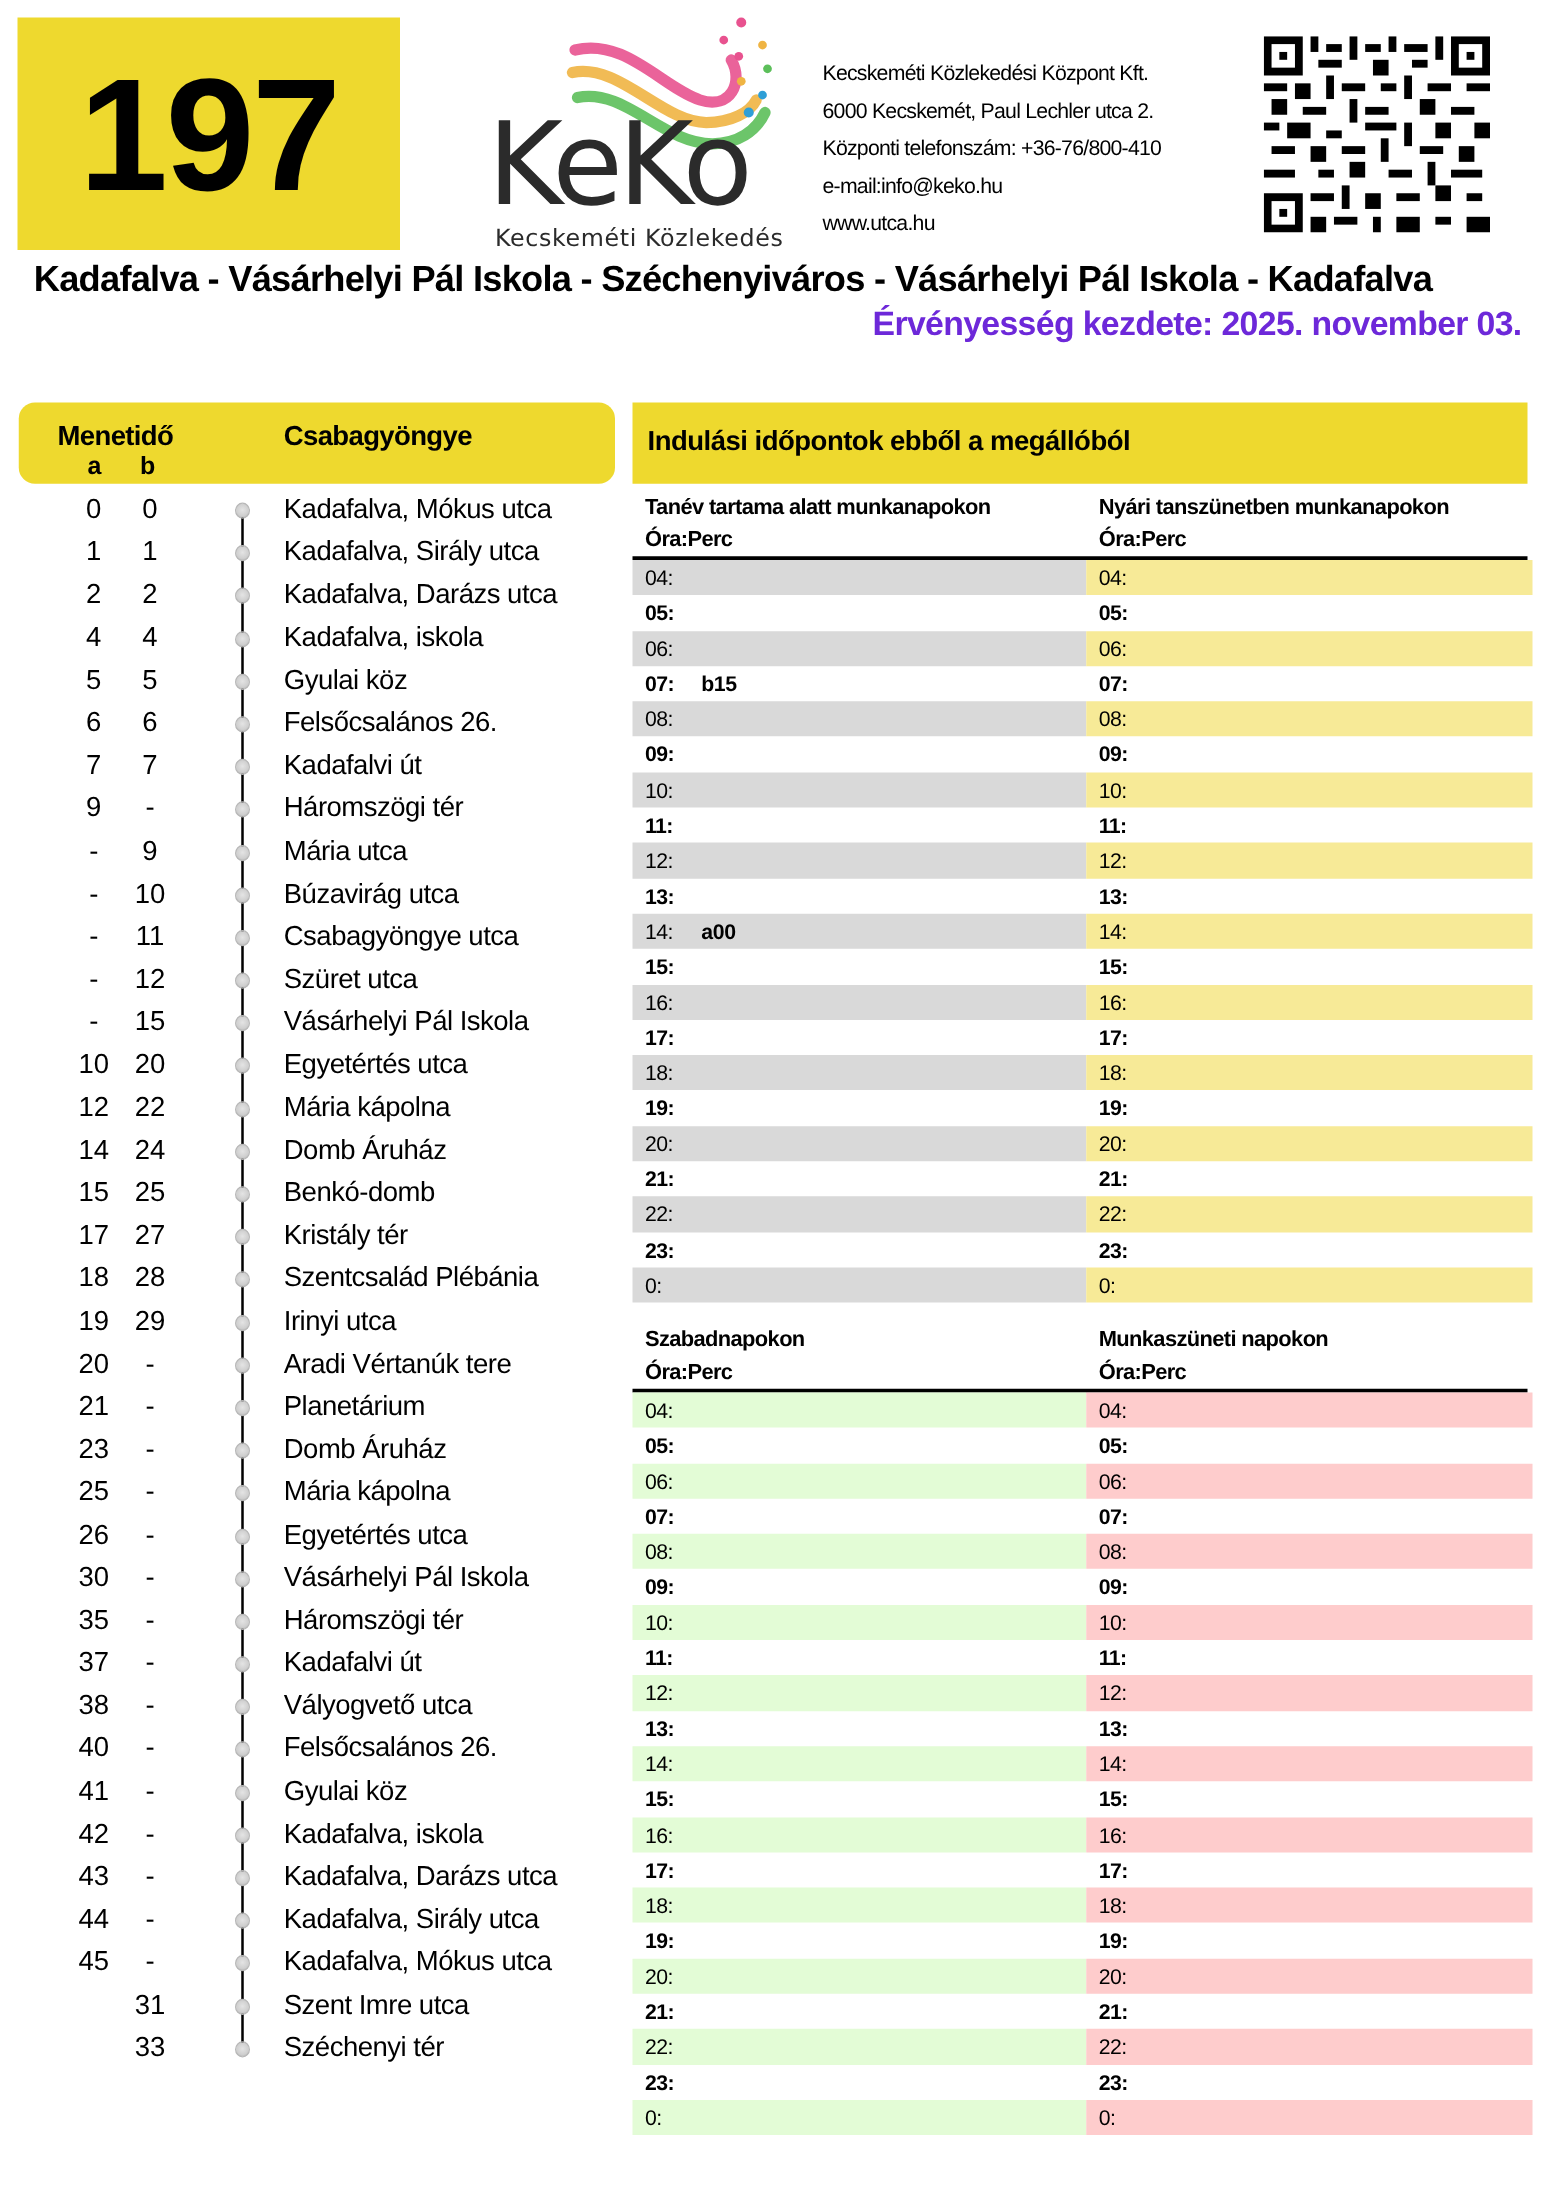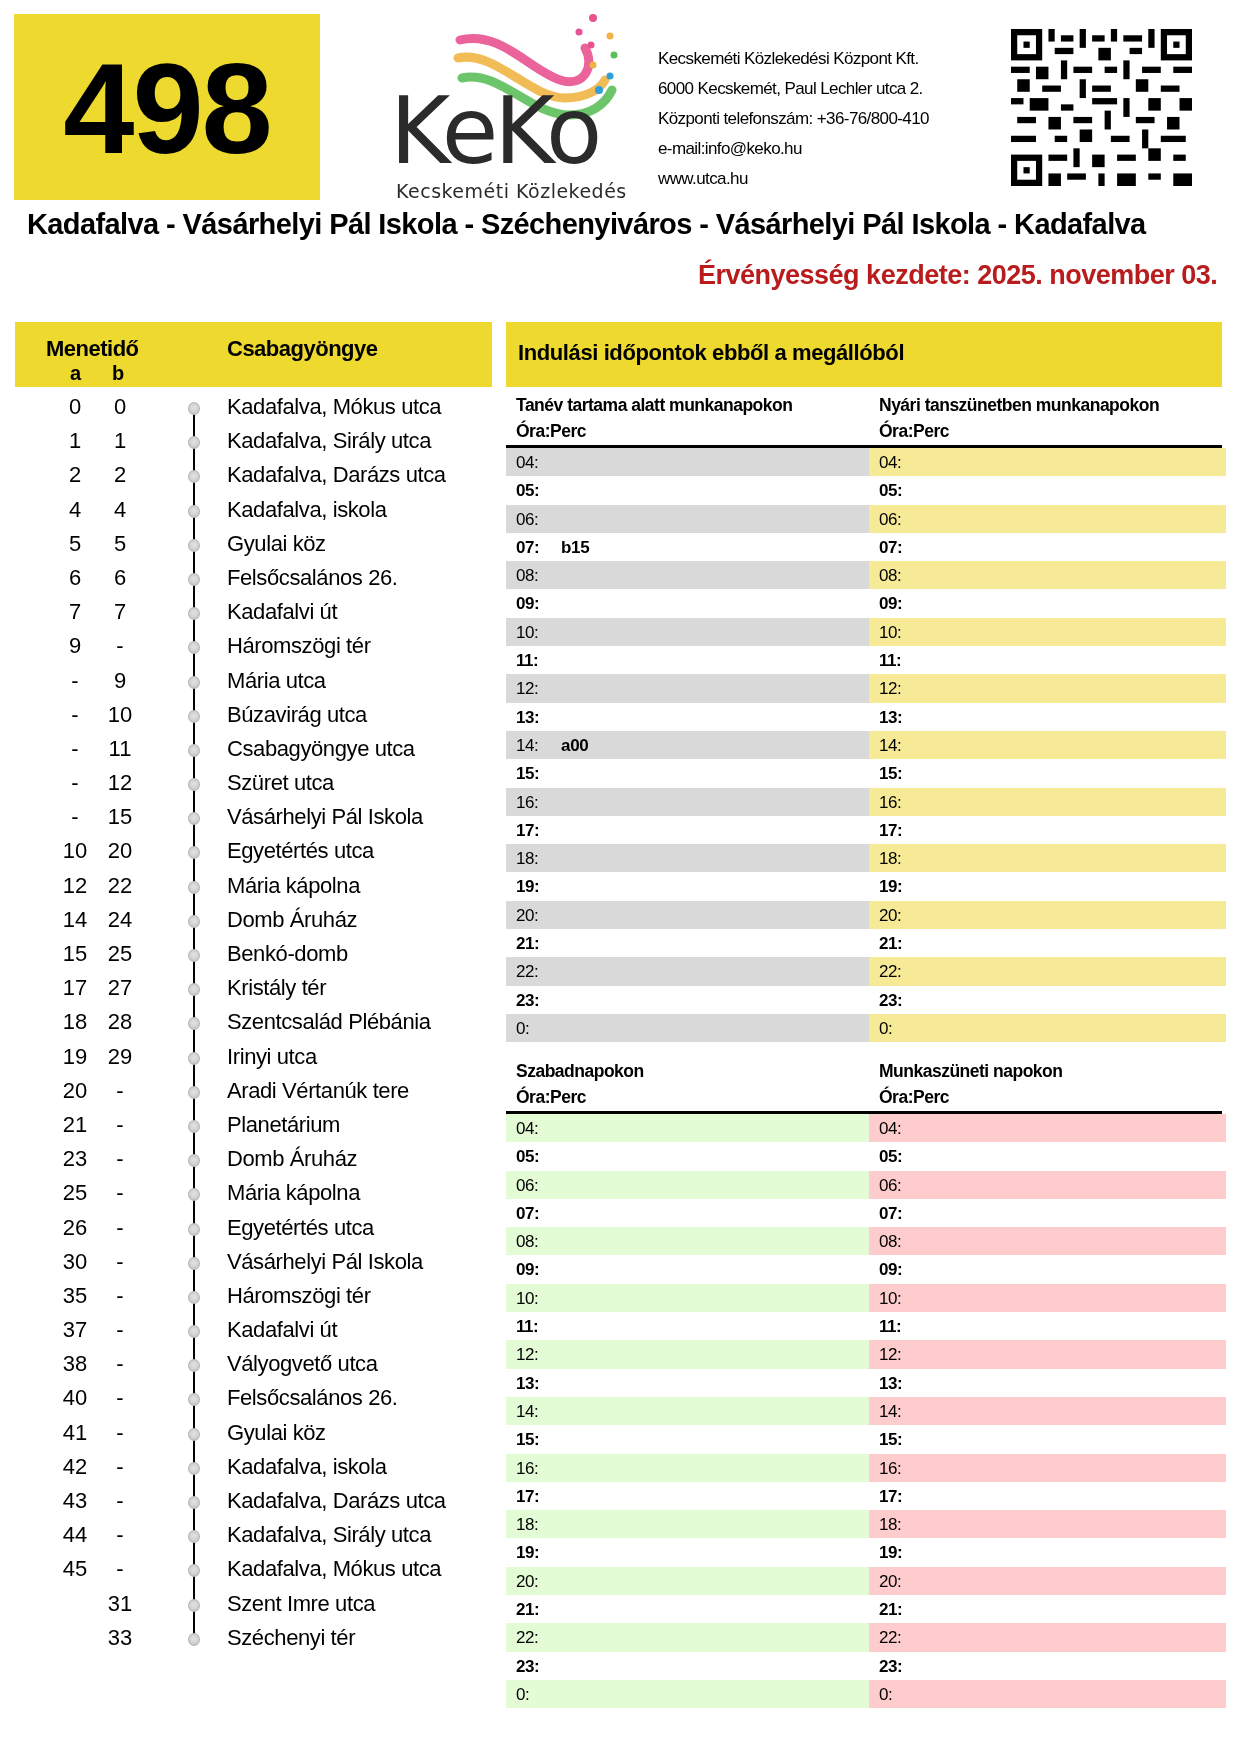--- a/index.html
+++ b/index.html
@@ -17,24 +17,24 @@
                font-family: "DejaVu Sans", sans-serif; letter-spacing: -4px; line-height: 1; }
   #logo-tagline { position: absolute; left: 6px; top: 170px; font-size: 19px; color: #2b2b2b;
                   font-family: "DejaVu Sans", sans-serif; letter-spacing: 0.5px; white-space: nowrap; }
 
   #contact { left: 658px; top: 44px; font-size: 17px; line-height: 30px; letter-spacing: -0.6px; }
   #contact div { white-space: nowrap; }
 
   #qr { left: 1011px; top: 29px; width: 181px; height: 157px; }
 
   #route-title { left: 27px; top: 208px; font-size: 29px; font-weight: bold; letter-spacing: -0.6px; white-space: nowrap; }
-  #validity { left: 698px; top: 260px; font-size: 27px; font-weight: bold; color: #b91c1c; letter-spacing: -0.5px; white-space: nowrap; }
+  #validity { left: 698px; top: 244px; font-size: 27px; font-weight: bold; color: #6d28d9; letter-spacing: -0.5px; white-space: nowrap; }
 
   
-  #stops-header { left: 15px; top: 322px; width: 477px; height: 65px; background: #eed92e; }
+  #stops-header { left: 15px; top: 322px; width: 477px; height: 65px; background: #eed92e; border-radius: 13px; }
   #hdr-menetido { position: absolute; left: 31px; top: 14px; font-size: 22px; font-weight: bold; letter-spacing: -0.5px; }
   #hdr-a { position: absolute; left: 55px; top: 40px; font-size: 20px; font-weight: bold; }
   #hdr-b { position: absolute; left: 97px; top: 40px; font-size: 20px; font-weight: bold; }
   #hdr-stops { position: absolute; left: 212px; top: 14px; font-size: 22px; font-weight: bold; letter-spacing: -0.5px; }
 
   #stop-line { left: 193px; top: 407px; width: 2px; height: 1232px; background: #000; }
   #stop-list { left: 0; top: 391px; width: 500px; }
   .stop-row { position: relative; height: 34.2px; }
   .stop-a { position: absolute; left: 55px; width: 40px; text-align: center; top: 3px; font-size: 22px; }
   .stop-b { position: absolute; left: 99px; width: 42px; text-align: center; top: 3px; font-size: 22px; }
@@ -56,21 +56,21 @@
   .hour-cell { width: 360px; height: 100%; position: relative; }
   .hour-cell .hh { position: absolute; left: 10px; top: 5px; font-size: 17px; font-weight: bold; letter-spacing: -0.5px; }
   .hour-cell .mm { position: absolute; left: 55px; top: 5px; font-size: 17px; font-weight: bold; letter-spacing: -0.3px; }
   .hour-cell.left { width: 363px; }
   .hour-cell.right { width: 357px; }
 </style>
 </head>
 <body>
 
 <div id="route-badge" class="abs">
-  <span id="route-number">498</span>
+  <span id="route-number">197</span>
 </div>
 
 <div id="logo" class="abs">
   <svg width="280" height="110" viewBox="0 0 280 110" style="position:absolute;left:0;top:0">
     <path d="M70 30 C110 20,140 60,170 70 C195 78,205 55,195 38" fill="none" stroke="#e8528f" stroke-width="9" stroke-linecap="round" opacity="0.9"></path>
     <path d="M68 48 C105 40,140 88,175 88 C195 88,210 80,215 70" fill="none" stroke="#efb443" stroke-width="9" stroke-linecap="round" opacity="0.9"></path>
     <path d="M72 68 C110 60,140 105,180 105 C200 105,215 95,222 80" fill="none" stroke="#5cbf5a" stroke-width="9" stroke-linecap="round" opacity="0.9"></path>
     <circle cx="203" cy="8" r="4" fill="#e8528f"></circle>
     <circle cx="189" cy="22" r="3.5" fill="#e8528f"></circle>
     <circle cx="220" cy="26" r="3.5" fill="#efb443"></circle>

